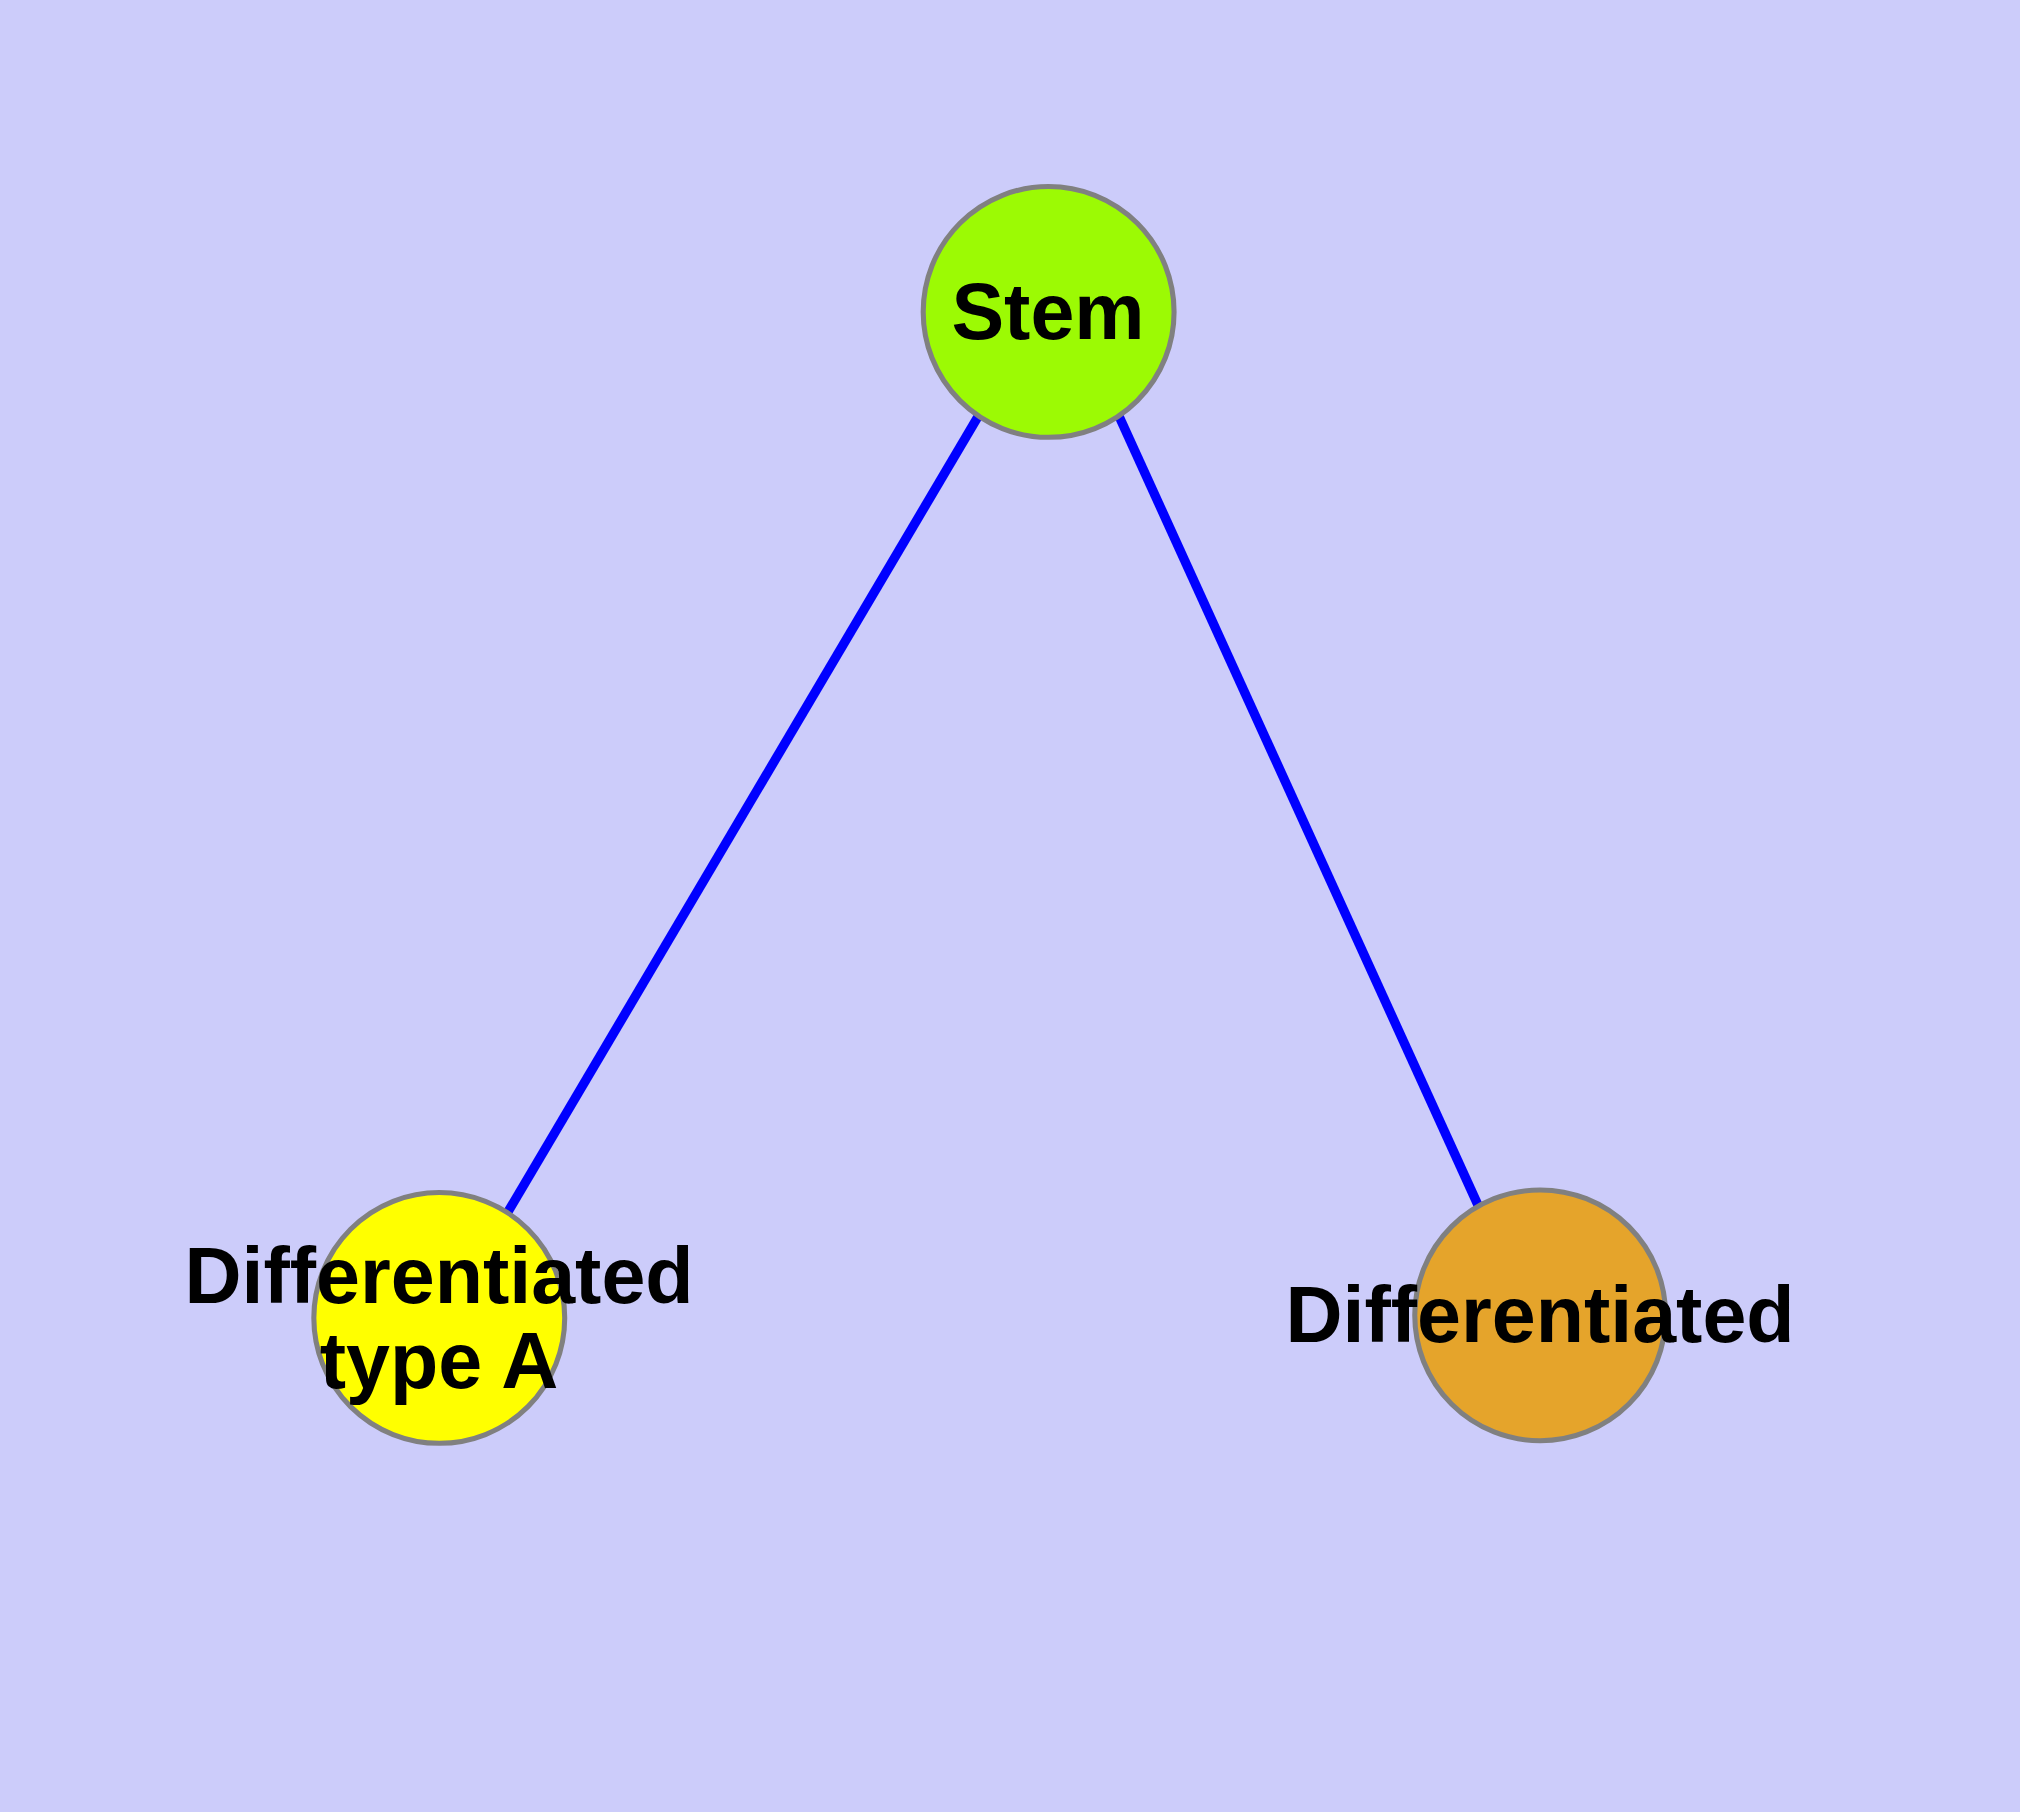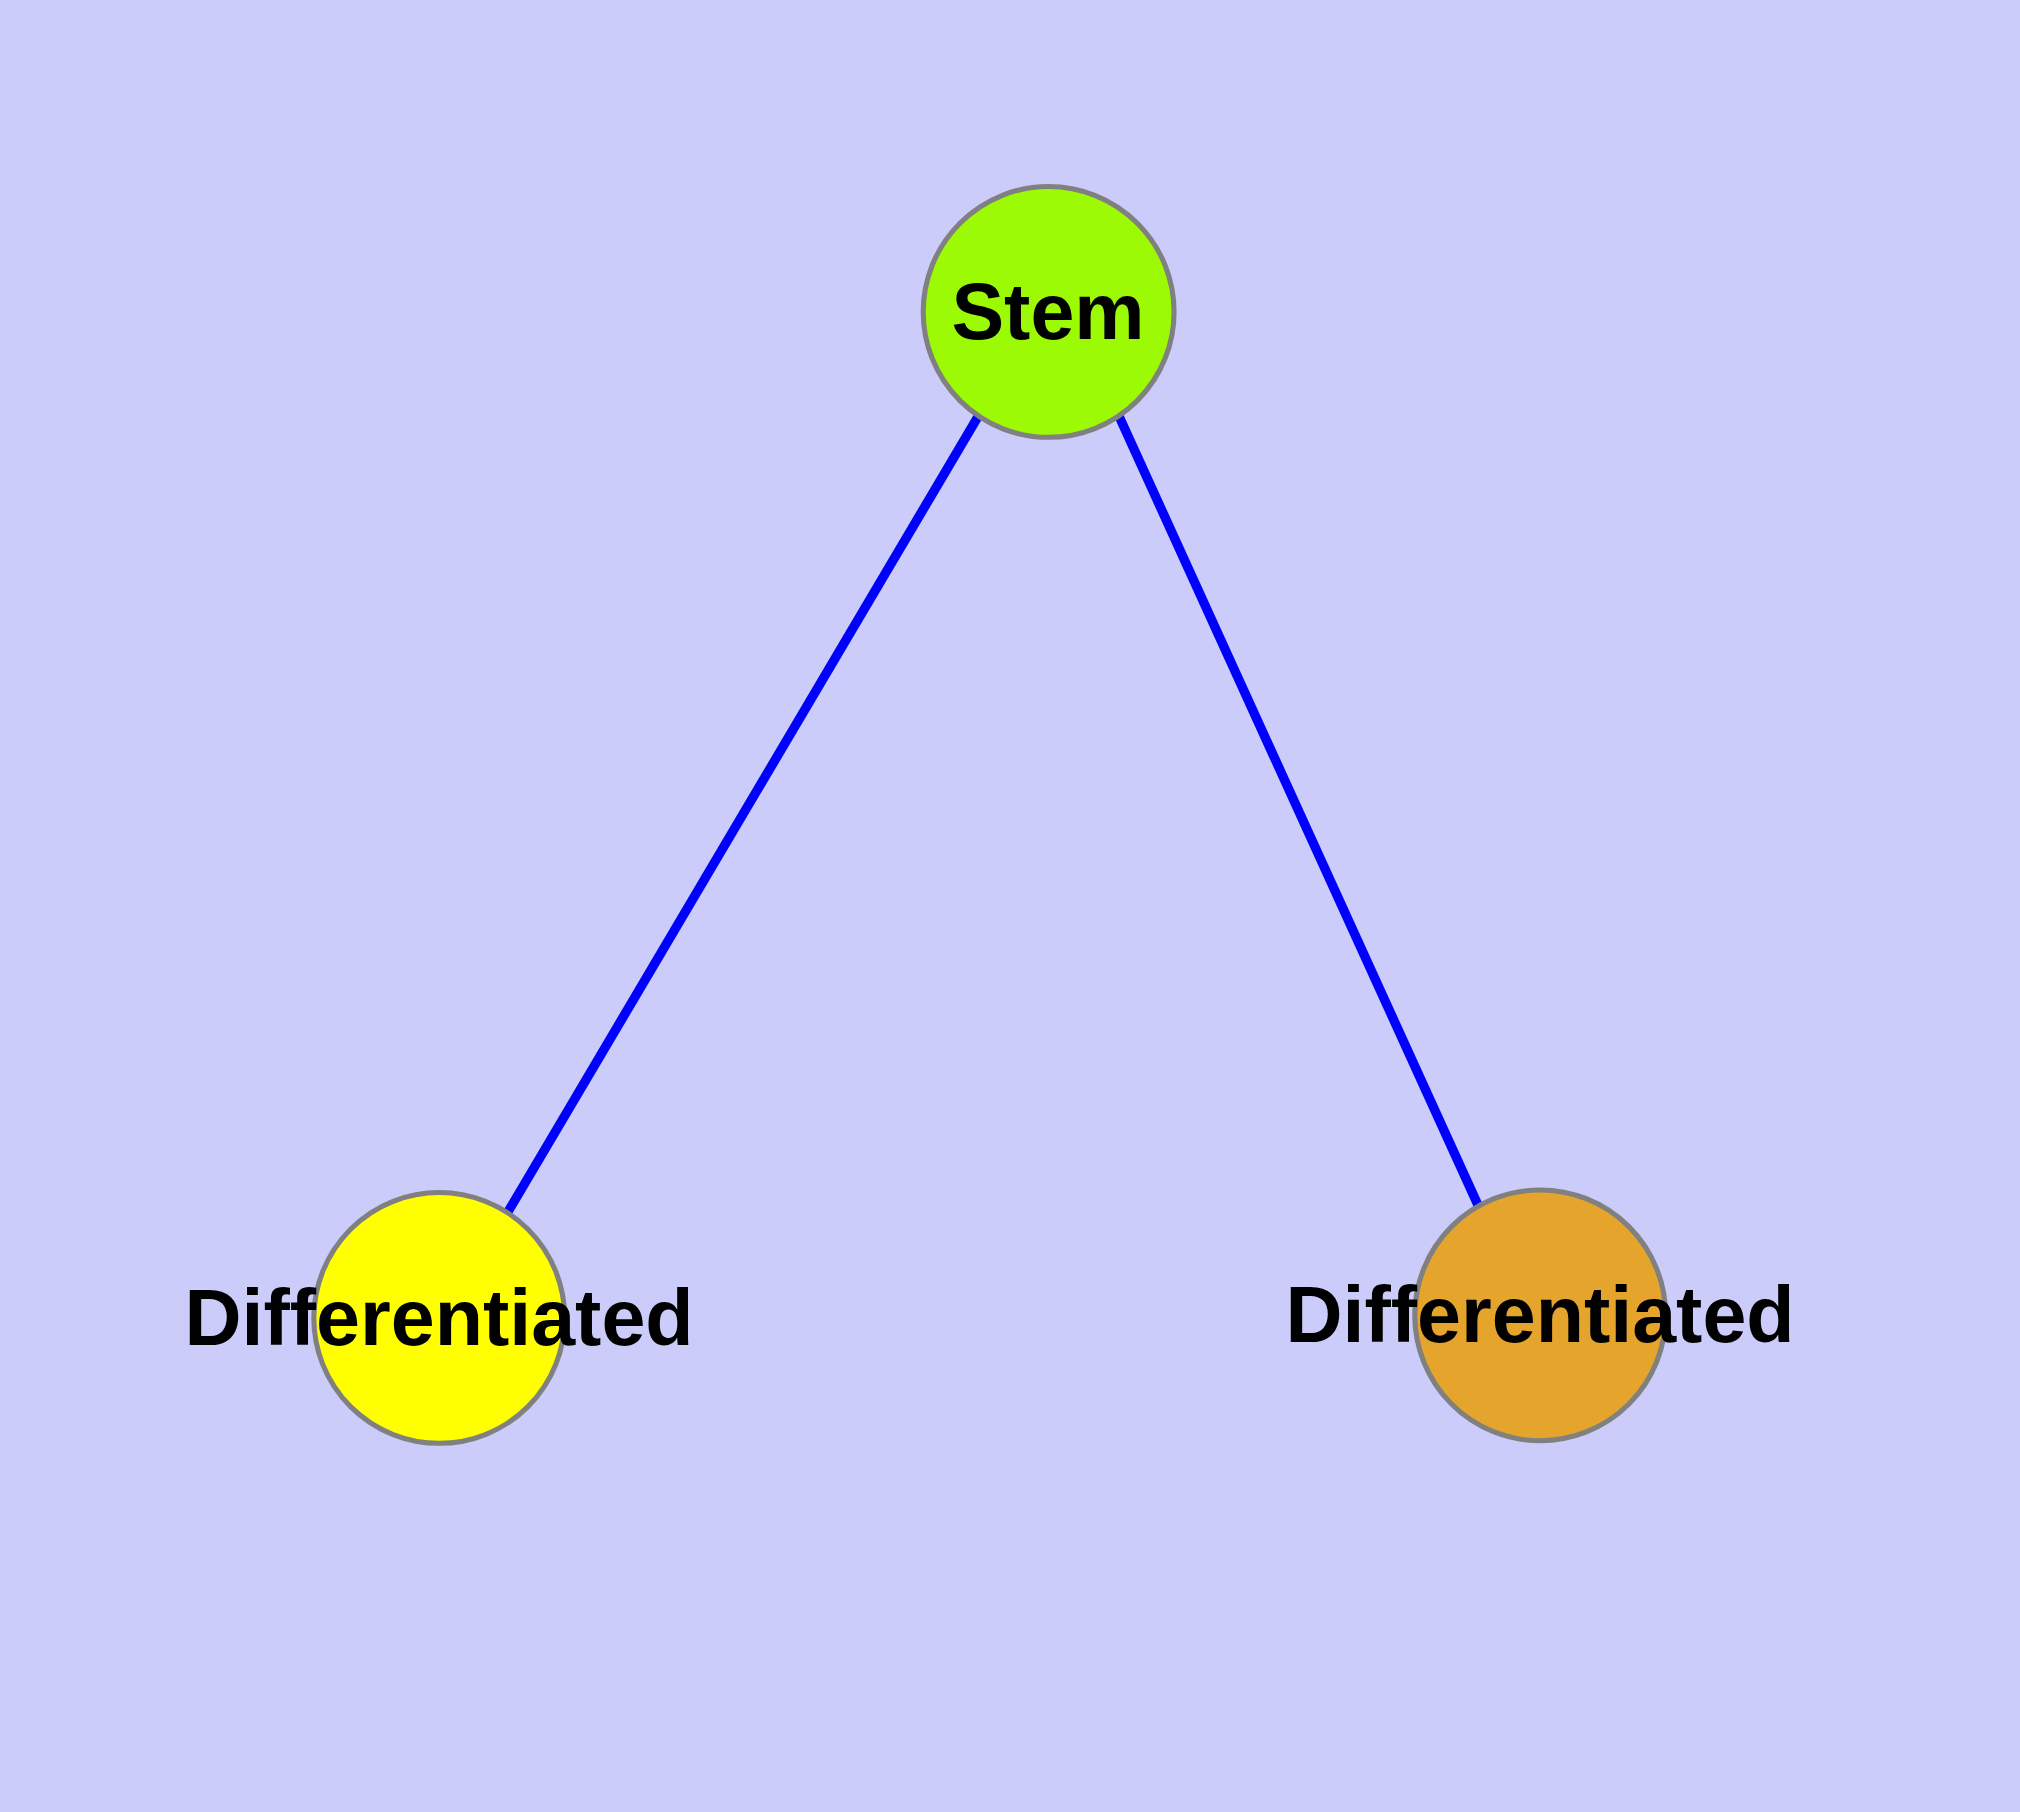--- a/index.html
+++ b/index.html
@@ -51,18 +51,18 @@
       </g>
     <g id="node-layer">
         <circle cx="1237" cy="368" r="148" fill="#9cfa04" stroke="#808080" stroke-width="6"></circle>
         <circle cx="518" cy="1555" r="148" fill="#ffff00" stroke="#808080" stroke-width="6"></circle>
         <circle cx="1817" cy="1552" r="148" fill="#e5a42b" stroke="#808080" stroke-width="6"></circle>
       </g>
   </svg>
 
   <div id="label-layer">
       <div class="node-label" style="left: 1048px; top: 312px; font-size: 79px; color: rgb(0, 0, 0);"><div>Stem</div></div>
-      <div class="node-label" style="left: 439px; top: 1318px; font-size: 79px; color: rgb(0, 0, 0);"><div>Differentiated</div></div>
+      <div class="node-label" style="left: 439px; top: 1318px; font-size: 79px; color: rgb(0, 0, 0);"><div>Differentiated</div><div>type A</div></div>
       <div class="node-label" style="left: 1540px; top: 1315px; font-size: 79px; color: rgb(0, 0, 0);"><div>Differentiated</div></div>
     </div>
 
 </div>
 
 
 </body></html>

